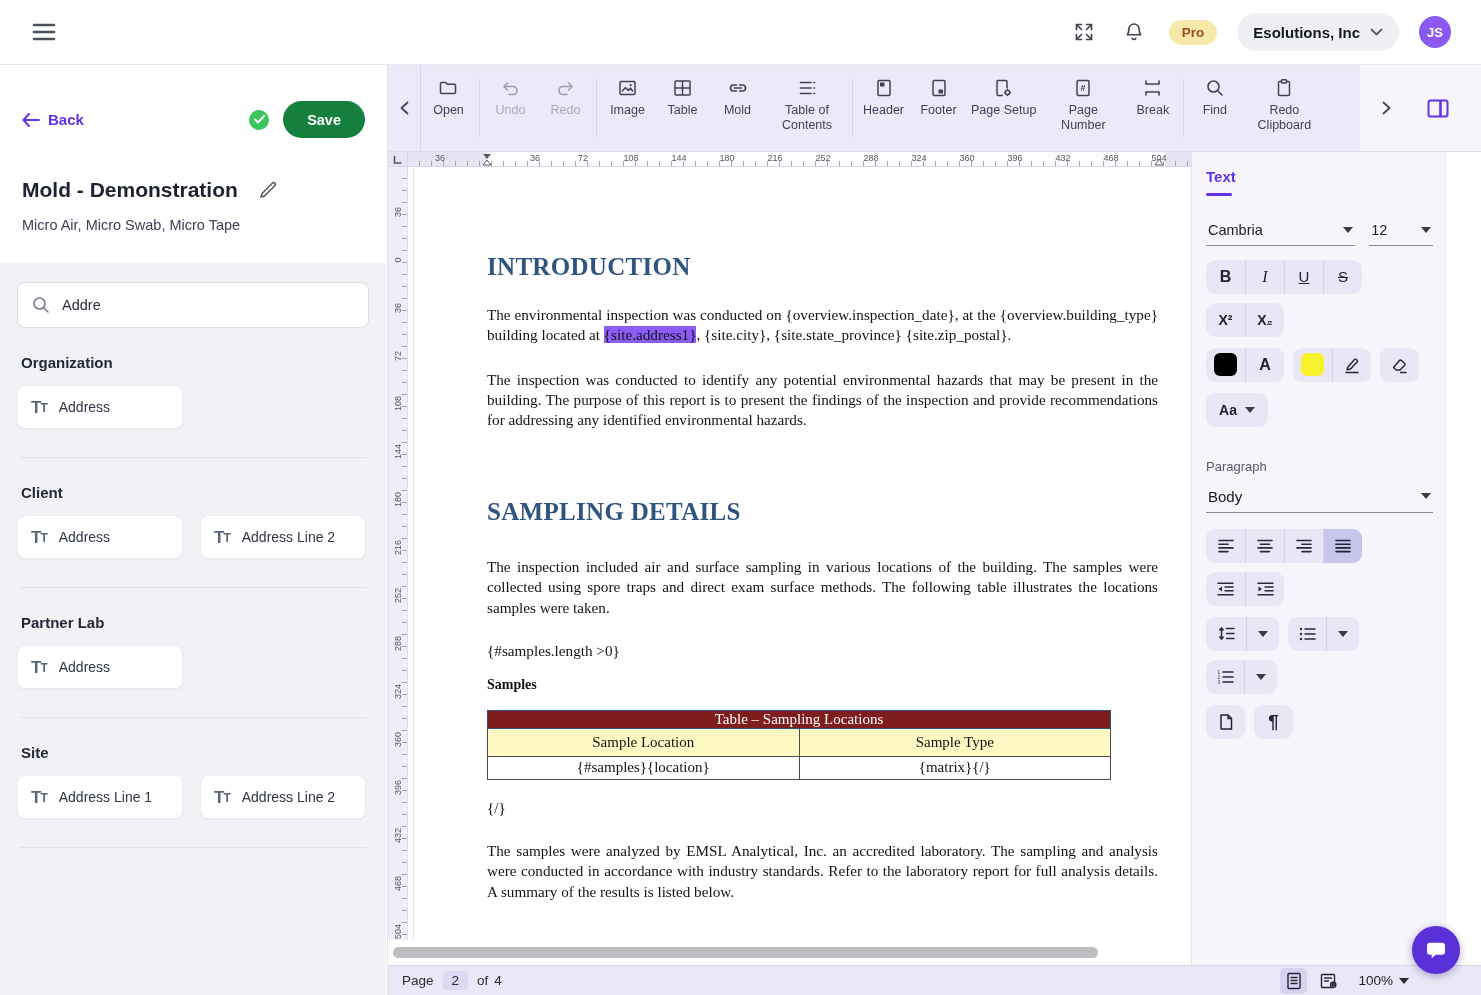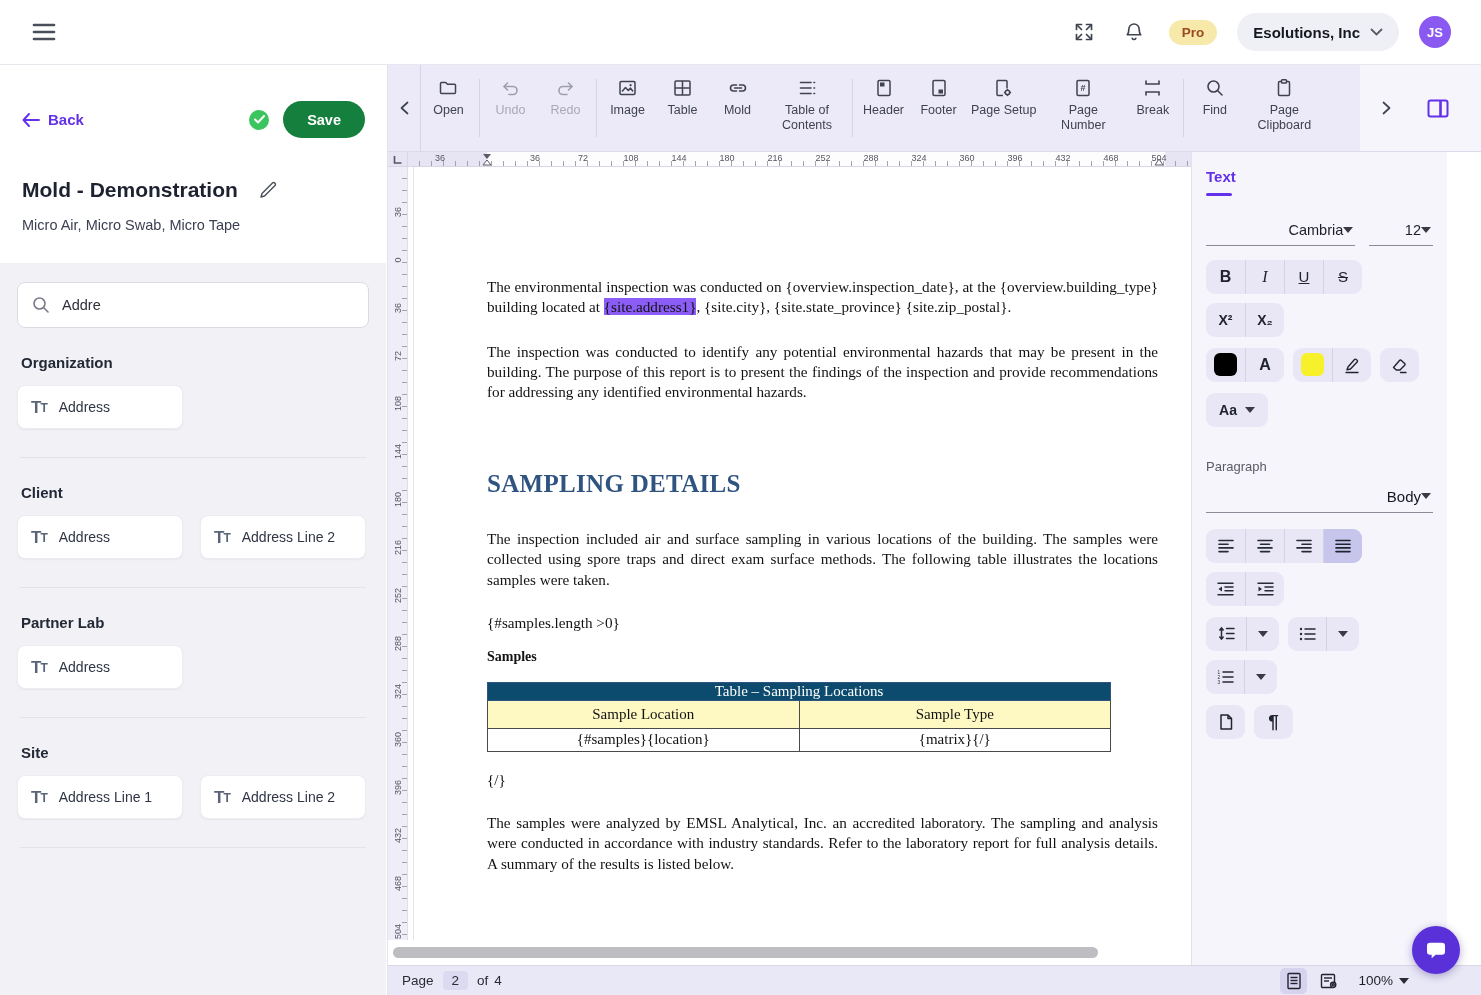--- a/index.html
+++ b/index.html
@@ -64,42 +64,42 @@
   .canvas { position:absolute; left:408px; top:167px; width:817px; height:773px; background:#fff; overflow:hidden; }
   .page { position:absolute; left:5px; top:0; width:792px; height:773px; background:#fff; border-left:1px solid #e4e4ea; border-right:1px solid #e4e4ea; }
   .page-content { padding:86px 46px 0 73px; font-family:"Liberation Serif","DejaVu Serif",serif; color:#131313; }
   .doc-h1 { color:#2f5480; font-size:25px; font-weight:bold; letter-spacing:.3px; font-family:"Liberation Serif","DejaVu Serif",serif; }
   .doc-p { font-size:15.2px; line-height:1.34; text-align:justify; margin-top:24px; }
   .doc-hl { background:#8b5cf6; }
   .doc-cond { font-size:15.2px; margin-top:24px; }
   .doc-samples { font-size:14px; font-weight:bold; margin-top:17px; }
   .doc-table { border-collapse:collapse; margin-top:17px; width:624px; table-layout:fixed; }
   .doc-table td,.doc-table th { border:1px solid #4a4a4a; text-align:center; font-weight:normal; font-size:15px; font-family:"Liberation Serif","DejaVu Serif",serif; }
-  .doc-table .title-row td { background:#0c4a6e; color:#fff; height:16px; border-color:#2f5480; }
+  .doc-table .title-row td { background:#7f1d1d; color:#fff; height:16px; border-color:#2f5480; }
   .doc-table .hdr-row td { background:#fef9c3; height:28px; }
   .doc-table .data-row td { height:23px; }
 
   .hscroll { position:absolute; left:388px; top:944px; width:837px; height:17px; background:#fff; }
   .hscroll-thumb { position:absolute; left:5px; top:3px; width:705px; height:11px; background:#bdbdc2; border-radius:6px; cursor:pointer; }
 
   
   .statusbar { position:absolute; left:388px; top:965px; width:1093px; height:30px; background:#e9e8f6; border-top:1px solid #d9d7e8; display:flex; align-items:center; font-size:13.5px; color:#2a2a35; padding:0 14px; }
   .page-num-box { background:#dcdaf0; border-radius:4px; padding:2px 9px; margin:0 9px; }
   .statusbar-right { margin-left:auto; display:flex; align-items:center; gap:8px; padding-right:58px; }
   .view-btn { width:27px; height:26px; border:none; background:none; border-radius:5px; display:flex; align-items:center; justify-content:center; cursor:pointer; }
   .view-btn.active { background:#d5d3ee; }
   .zoom-ctl { display:flex; align-items:center; gap:6px; margin-left:8px; cursor:pointer; font-size:13.5px; color:#1d1d26; background:none; border:none; font-family:inherit; }
   .tri-down { width:0; height:0; border-left:5px solid transparent; border-right:5px solid transparent; border-top:6px solid #2a2a35; }
 
   
   .rightpanel { position:absolute; left:1191px; top:152px; width:256px; height:813px; background:#f6f5fc; border-left:1px solid #e3e1ee; padding:16px 14px; }
   .rp-title { color:#6331e9; font-size:15px; font-weight:600; }
   .rp-title-underline { width:26px; height:2.5px; background:#6331e9; border-radius:2px; margin-top:8px; }
   .font-row { display:flex; gap:14px; margin-top:22px; }
-  .dd { display:flex; align-items:center; justify-content:flex-end; border-bottom:1px solid #8a8a98; padding:4px 2px 7px 2px; cursor:pointer; background:none; border-top:none; border-left:none; border-right:none; font-family:inherit; }
+  .dd { display:flex; align-items:center; justify-content:space-between; border-bottom:1px solid #8a8a98; padding:4px 2px 7px 2px; cursor:pointer; background:none; border-top:none; border-left:none; border-right:none; font-family:inherit; }
   .dd-font { width:150px; font-size:14.5px; color:#1c1f28; }
   .dd-size { width:64px; font-size:14.5px; color:#1c1f28; }
   .grp-row { display:flex; gap:9px; margin-top:11px; flex-wrap:wrap; }
   .grp { display:inline-flex; background:#e9e7f6; border-radius:9px; overflow:hidden; }
   .cell { width:39px; height:34px; display:flex; align-items:center; justify-content:center; color:#20242e; font-size:15px; border:none; background:transparent; cursor:pointer; font-family:inherit; position:relative; }
   .cell + .cell { border-left:1px solid #d4d2e4; }
   .cell.active { background:#c7c5ec; }
   .cell.narrow { width:33px; }
   .swatch { width:23px; height:23px; border-radius:6px; }
   .fmt-b { font-weight:bold; font-size:16px; }
@@ -376,21 +376,21 @@
         <circle cx="8.5" cy="8.5" r="5.5"></circle>
         <line x1="12.8" y1="12.8" x2="17" y2="17"></line>
       </svg>
     <span class="lbl">Find</span>
   </button>
   <button class="tbtn">
     <svg width="20" height="20" viewBox="0 0 20 20" fill="none" stroke="#3f4350" stroke-width="1.5" stroke-linejoin="round">
         <rect x="4.5" y="3.5" width="11" height="14" rx="1.2"></rect>
         <rect x="7.5" y="1.8" width="5" height="3.2" rx="0.8" fill="#eceaf8"></rect>
       </svg>
-    <span class="lbl">Page Clipboard</span>
+    <span class="lbl">Redo Clipboard</span>
   </button>
 </div>
 
 <div class="topright-strip">
   <button class="expand-panel-btn">
     <svg width="9" height="14" viewBox="0 0 9 14" fill="none" stroke="#3f4350" stroke-width="1.7" stroke-linecap="round" stroke-linejoin="round">
         <path d="M1.5 1.5 L7.5 7 L1.5 12.5"></path>
       </svg>
   </button>
   <button class="panel-toggle-btn">
@@ -448,20 +448,21 @@
   <span class="vlabel" style="top:568px">360</span>
   <span class="vlabel" style="top:616px">396</span>
   <span class="vlabel" style="top:664px">432</span>
   <span class="vlabel" style="top:712px">468</span>
   <span class="vlabel" style="top:760px">504</span>
 </div>
 
 <div class="canvas">
   <div class="page">
     <div class="page-content">
+      <div class="doc-h1">INTRODUCTION</div>
       <p class="doc-p"><span>The environmental inspection was conducted on {overview.inspection_date}, at the {overview.building_type} building located at </span><span class="doc-hl">{site.address1}</span><span>, {site.city}, {site.state_province} {site.zip_postal}.</span></p>
       <p class="doc-p">The inspection was conducted to identify any potential environmental hazards that may be present in the building. The purpose of this report is to present the findings of the inspection and provide recommendations for addressing any identified environmental hazards.</p>
       <div class="doc-h1" style="margin-top:67px;">SAMPLING DETAILS</div>
       <p class="doc-p" style="margin-top:31px;">The inspection included air and surface sampling in various locations of the building. The samples were collected using spore traps and direct exam surface methods. The following table illustrates the locations samples were taken.</p>
       <div class="doc-cond">{#samples.length &gt;0}</div>
       <div class="doc-samples">Samples</div>
       <table class="doc-table">
         <tbody>
             <tr class="title-row">
               <td colspan="2">Table – Sampling Locations</td>

